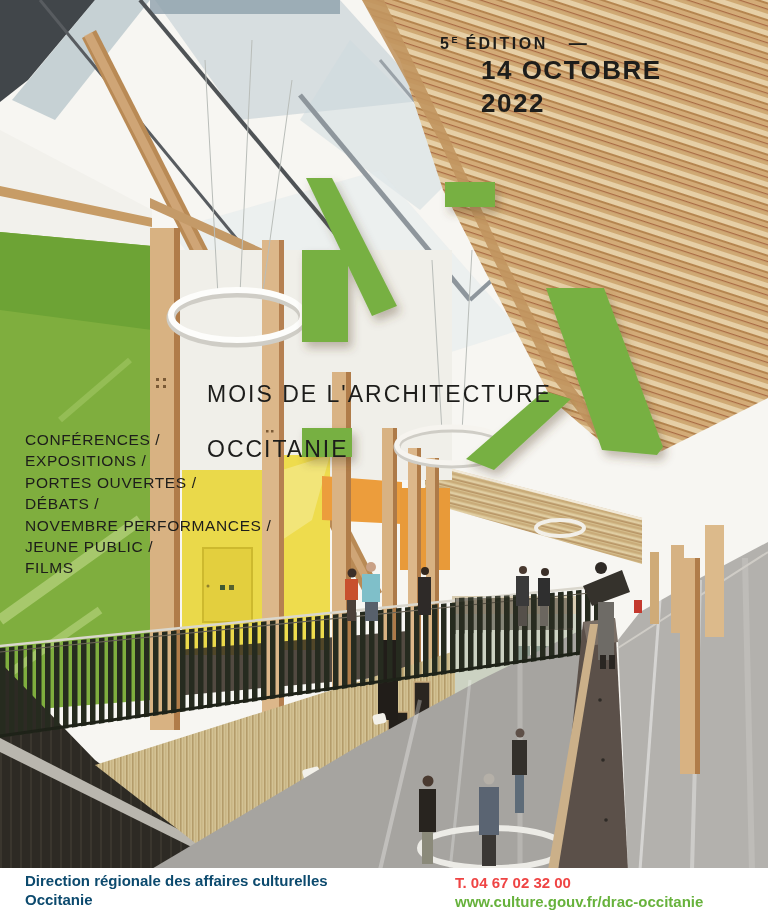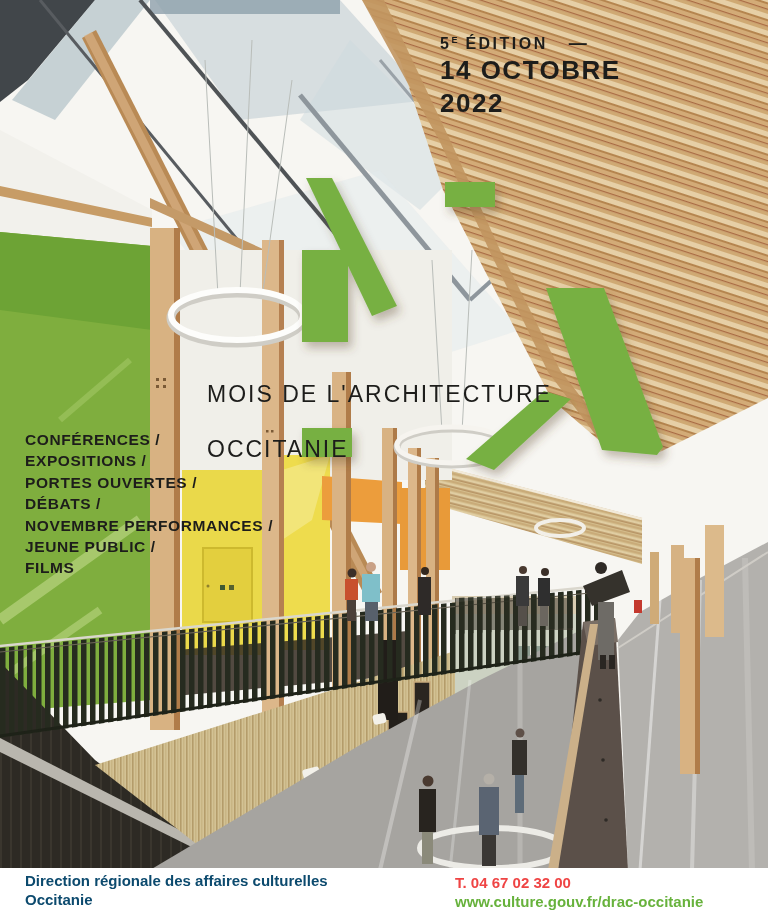--- a/index.html
+++ b/index.html
@@ -5,28 +5,28 @@
   html,body{margin:0;padding:0;background:#ffffff;}
   .poster{position:relative;width:768px;height:910px;background:#ffffff;overflow:hidden;
           font-family:"Liberation Sans",sans-serif;}
   .photo-wrap{position:absolute;left:0;top:0;width:768px;height:868px;overflow:hidden;}
   .overlay{position:absolute;color:#1d1d1b;}
   
   .dates{left:440px;top:33px;}
   .edition{font-size:16px;font-weight:700;letter-spacing:2.5px;white-space:nowrap;}
   .edition sup{font-size:9px;letter-spacing:1px;}
   .edition .dash{font-weight:700;letter-spacing:0;margin-left:14px;font-size:18px;}
-  .date-line{font-size:26px;font-weight:700;letter-spacing:1.5px;line-height:32.5px;white-space:nowrap;}
+  .date-line{font-size:26px;font-weight:700;letter-spacing:1.5px;line-height:32.5px;white-space:nowrap;margin-left:41px;}
   .date-line:first-of-type{margin-top:4px;}
   
   .title{left:207px;top:355px;}
   .title-line{font-size:23px;font-weight:400;letter-spacing:2px;line-height:31px;white-space:nowrap;margin-top:24px;}
   
   .cats{left:25px;top:429px;}
-  .cat-line{font-size:15.5px;font-weight:700;letter-spacing:0.6px;line-height:21.4px;white-space:nowrap;}
+  .cat-line{font-size:15.5px;font-weight:400;letter-spacing:0.6px;line-height:21.4px;white-space:nowrap;}
   
   .credits{right:8px;bottom:46px;width:420px;transform:rotate(-90deg);
            transform-origin:bottom right;font-size:6.4px;line-height:8.8px;color:#3c3c3c;}
   .credits div{white-space:nowrap;}
   
   .footer{position:absolute;left:0;top:868px;width:768px;height:42px;background:#ffffff;}
   .footer .org{position:absolute;left:25px;top:3px;font-size:15px;font-weight:700;color:#0c4a6e;line-height:19px;}
   .footer .contact{position:absolute;left:455px;top:5px;font-size:15px;font-weight:700;line-height:19px;}
   .footer .phone{color:#ef4444;}
   .footer .web{color:#67b23c;}

